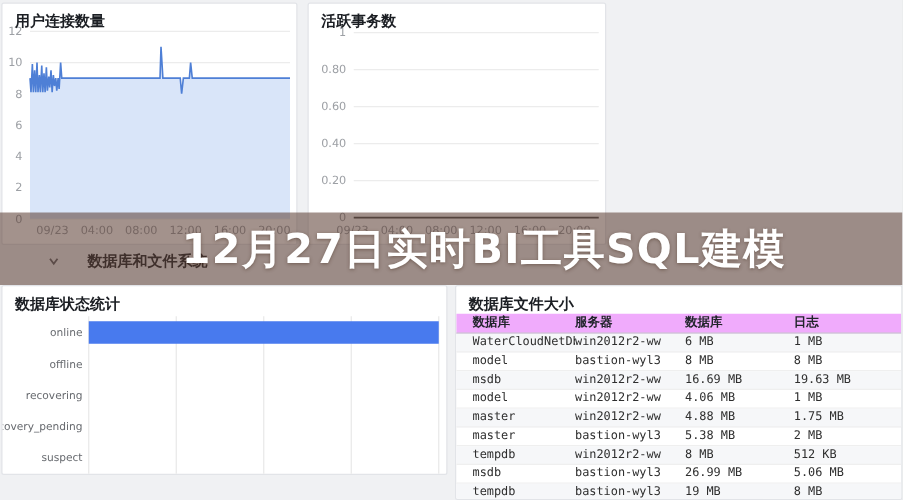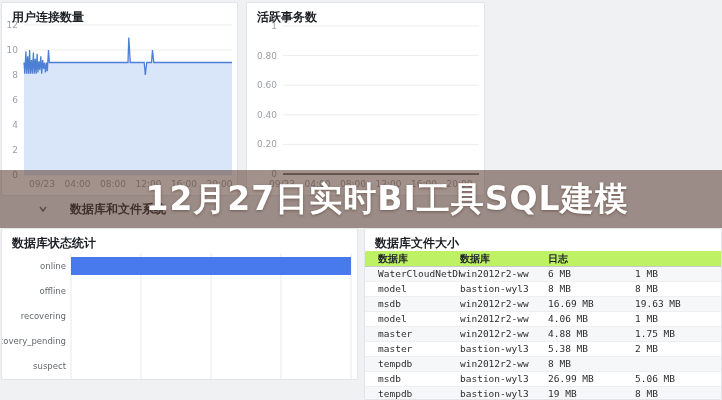--- a/index.html
+++ b/index.html
@@ -24,21 +24,21 @@
            display:flex;align-items:center;justify-content:center;padding-left:26px;}
   #overlay .big-title{font-size:33px;font-weight:800;color:#ffffff;letter-spacing:1px;
            text-shadow:0 1px 3px rgba(60,35,20,.45);white-space:nowrap;}
   
   .tbl{position:absolute;left:0;right:0;top:22px;bottom:0;
        font-family:"DejaVu Sans Mono","Liberation Mono",monospace;font-size:9.5px;color:#2e2e2e;}
   .trow{display:grid;grid-template-columns:82px 88px 87px 1fr;padding-left:13px;
         height:14px;line-height:14px;border-bottom:1px solid #efefef;align-items:center;}
   .trow.shade{background:#f6f7f9;}
   .thead{font-family:"DejaVu Sans","Liberation Sans",sans-serif;font-weight:bold;font-size:10px;
-         color:#20242a;height:15px;line-height:15px;border-bottom:1px solid #c6c8cc;background:#bef264;}
+         color:#20242a;height:15px;line-height:15px;border-bottom:1px solid #c6c8cc;background:#f0abfc;}
   .tcell{overflow:hidden;white-space:nowrap;}
 </style>
 </head>
 <body>
 
 <div id="screen" style="background: rgb(240, 241, 243);">
 
   <div class="panel" id="panel-conn">
     <div class="panel-title">用户连接数量</div>
     <svg class="chart-svg" id="svg-conn" width="237" height="194" viewBox="0 0 237 194">
@@ -117,20 +117,21 @@
         <text x="64" y="140" text-anchor="end" class="cat-label">suspect</text>
         <text x="64" y="165" text-anchor="end" class="cat-label">restoring</text>
       </svg>
   </div>
 
   <div class="panel" id="panel-table">
     <div class="panel-title">数据库文件大小</div>
     <div class="tbl" id="filesize-table">
         <div class="trow thead">
           <div class="tcell">数据库</div>
+          <div class="tcell">服务器</div>
           <div class="tcell">数据库</div>
           <div class="tcell">日志</div>
         </div>
         <div class="trow shade">
           <div class="tcell">WaterCloudNetDb</div>
           <div class="tcell">win2012r2-ww</div>
           <div class="tcell">6 MB</div>
           <div class="tcell">1 MB</div>
         </div>
         <div class="trow">
@@ -160,20 +161,21 @@
         <div class="trow">
           <div class="tcell">master</div>
           <div class="tcell">bastion-wyl3</div>
           <div class="tcell">5.38 MB</div>
           <div class="tcell">2 MB</div>
         </div>
         <div class="trow shade">
           <div class="tcell">tempdb</div>
           <div class="tcell">win2012r2-ww</div>
           <div class="tcell">8 MB</div>
+          <div class="tcell">512 KB</div>
         </div>
         <div class="trow">
           <div class="tcell">msdb</div>
           <div class="tcell">bastion-wyl3</div>
           <div class="tcell">26.99 MB</div>
           <div class="tcell">5.06 MB</div>
         </div>
         <div class="trow shade">
           <div class="tcell">tempdb</div>
           <div class="tcell">bastion-wyl3</div>

